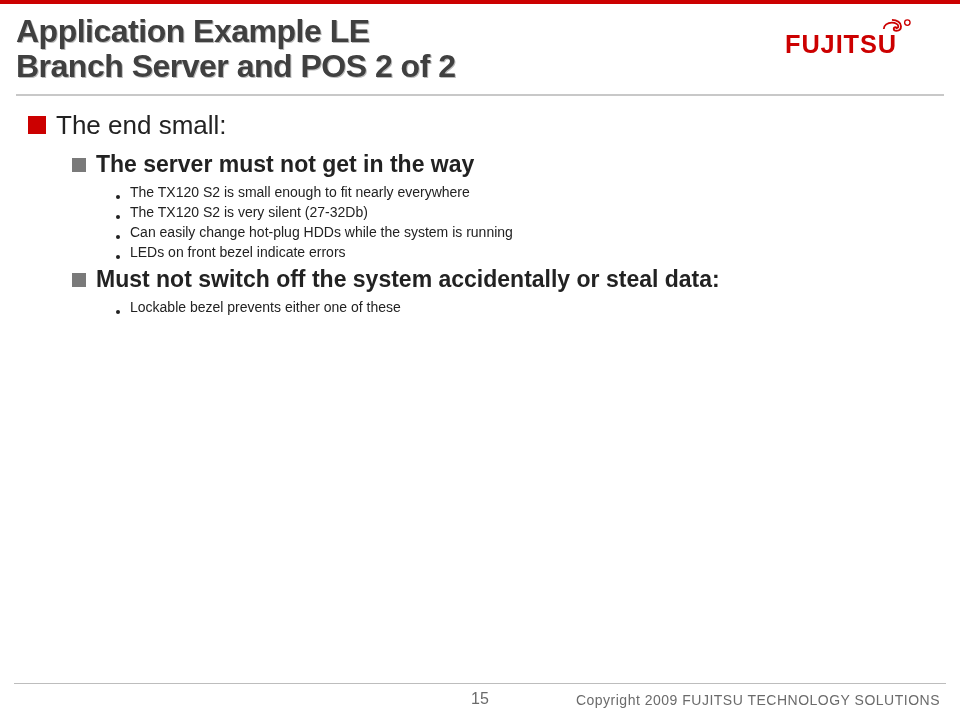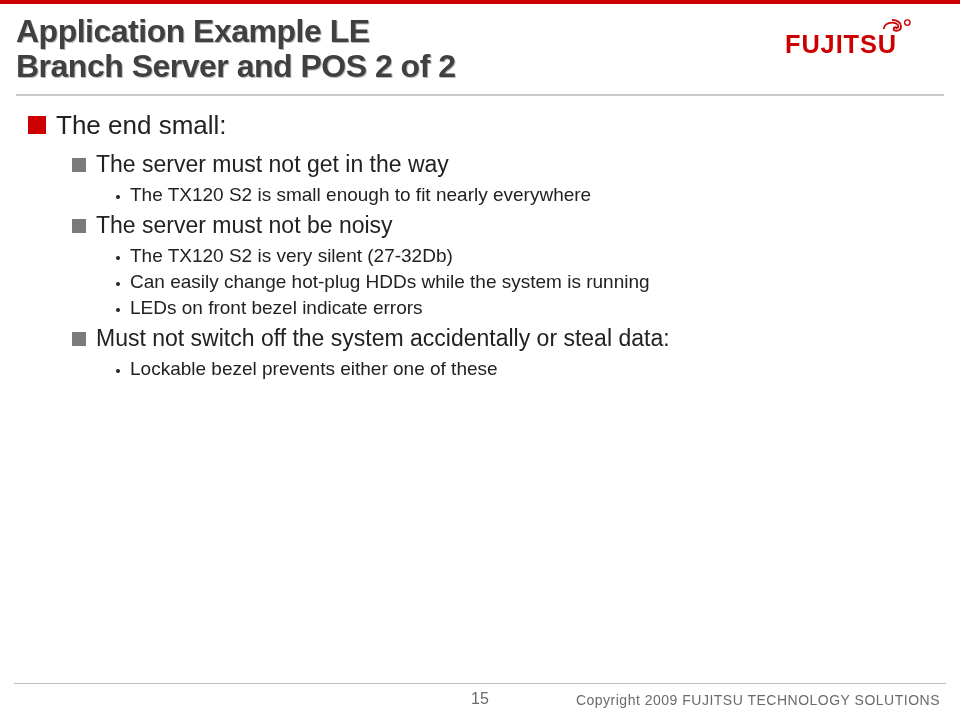--- a/index.html
+++ b/index.html
@@ -37,26 +37,26 @@
   }
   .content {
     position: absolute;
     top: 110px;
     left: 28px;
     right: 30px;
   }
   .lvl1 { display: flex; align-items: flex-start; margin-bottom: 10px; }
   .lvl1 .sq { width: 18px; height: 18px; background: #c00; margin-right: 10px; margin-top: 6px; flex-shrink: 0; }
   .lvl1 .txt { font-size: 26px; color: #222; }
-  .lvl2 { display: flex; align-items: flex-start; margin-left: 44px; margin-bottom: 6px; margin-top: 6px; }
+  .lvl2 { display: flex; align-items: flex-start; margin-left: 44px; margin-bottom: 6px; margin-top: 6px; font-weight: bold; }
   .lvl2 .sq { width: 14px; height: 14px; background: #7a7a7a; margin-right: 10px; margin-top: 7px; flex-shrink: 0; }
   .lvl2 .txt { font-size: 23px; color: #222; }
   .lvl3 { display: flex; align-items: flex-start; margin-left: 88px; margin-bottom: 4px; margin-top: 2px; }
   .lvl3 .dot { width: 4px; height: 4px; background: #222; border-radius: 50%; margin-right: 10px; margin-top: 11px; flex-shrink: 0; }
-  .lvl3 .txt { font-size: 19px; color: #222; }
+  .lvl3 .txt { font-size: 14px; color: #222; }
   .footer-line {
     position: absolute;
     left: 14px; right: 14px; bottom: 36px;
     height: 1px; background: #bdbdbd;
   }
   .page-num { font-size: 16px; color: #6b6b6b; position: absolute; left: 50%; transform: translateX(-50%); bottom: 12px; }
   .copyright { font-size: 14px; color: #6b6b6b; position: absolute; right: 20px; bottom: 12px; letter-spacing: 0.5px; }
 </style>
 </head>
 <body>
@@ -91,24 +91,20 @@
 
     <div class="lvl2">
       <div class="sq"></div>
       <div class="txt">The server must not get in the way</div>
     </div>
     <div class="lvl3">
       <div class="dot"></div>
       <div class="txt">The TX120 S2 is small enough to fit nearly everywhere</div>
     </div>
 
-    <div class="lvl2">
-      <div class="sq"></div>
-      <div class="txt">The server must not be noisy</div>
-    </div>
     <div class="lvl3">
       <div class="dot"></div>
       <div class="txt">The TX120 S2 is very silent (27-32Db)</div>
     </div>
 
     <div class="lvl3">
       <div class="dot"></div>
       <div class="txt">Can easily change hot-plug HDDs while the system is running</div>
     </div>
     <div class="lvl3">

